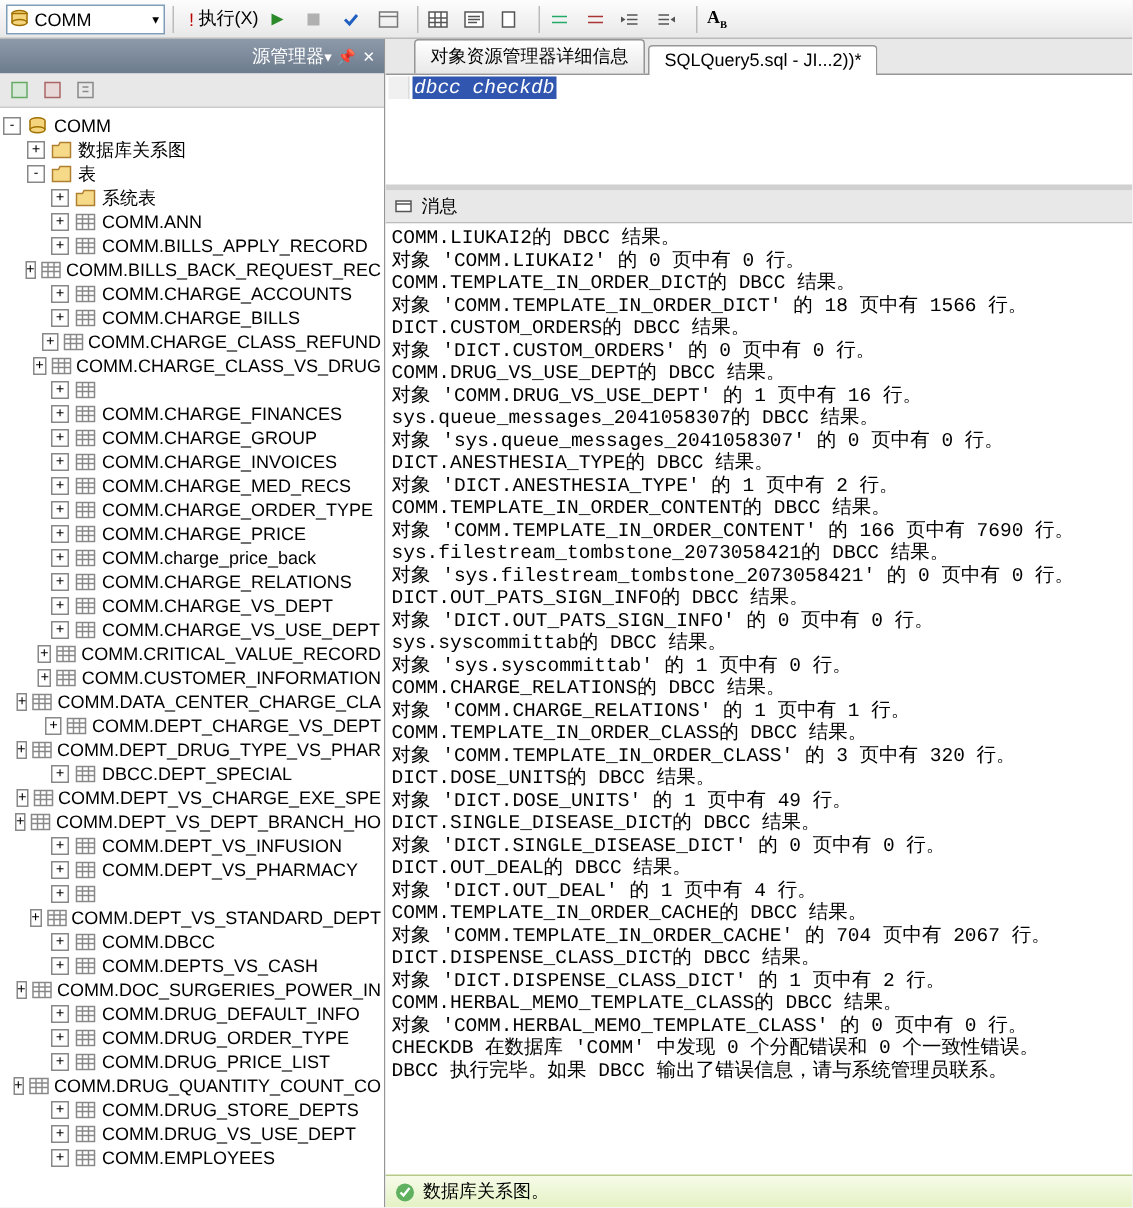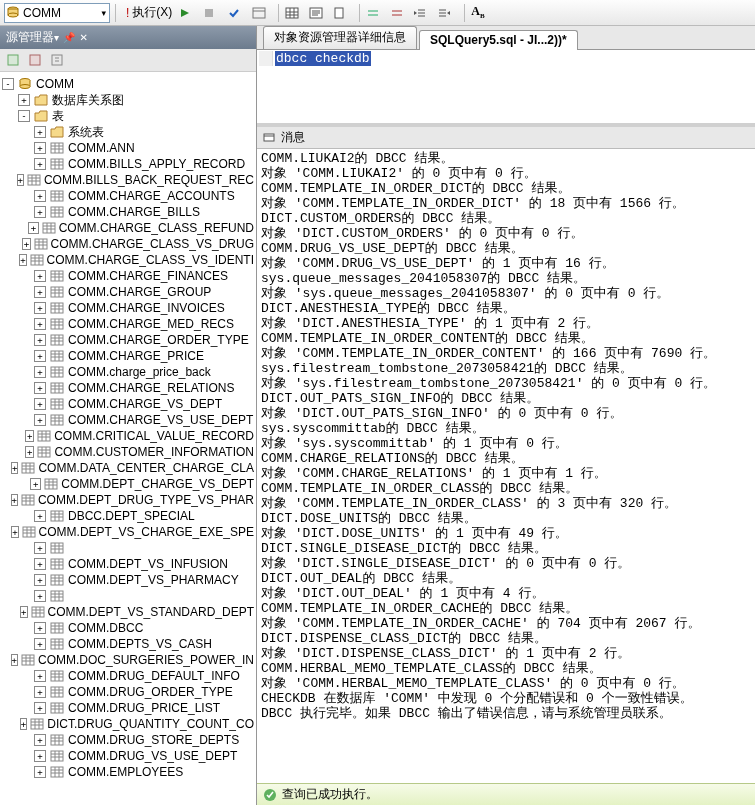--- a/index.html
+++ b/index.html
@@ -6,39 +6,39 @@
   body { font-family: "Microsoft YaHei", SimSun, Tahoma, sans-serif; font-size: 12px; background: #e8e8e8; width: 755px; height: 805px; overflow: hidden; display: flex; flex-direction: column; }
   .toolbar { display: flex; align-items: center; background: linear-gradient(#fdfdfd, #e8e8e8); border-bottom: 1px solid #bbb; height: 26px; padding: 0 4px; gap: 2px; }
   .toolbar .sep { width: 1px; height: 18px; background: #bbb; margin: 0 3px; }
   .toolbar .db-combo { width: 106px; border: 1px solid #7f9db9; background: #fff; display: flex; align-items: center; height: 20px; }
   .toolbar .db-combo .ic { width: 14px; height: 14px; margin: 0 2px; }
   .toolbar .exec { display: flex; align-items: center; gap: 3px; padding: 0 4px; border: 1px solid transparent; height: 20px; }
   .toolbar .ibtn { width: 22px; height: 20px; display: flex; align-items: center; justify-content: flex-start; border: 1px solid transparent; }
   .toolbar svg { display: block; }
   .main { flex: 1; display: flex; overflow: hidden; }
   .left-panel { width: 257px; background: #fff; border-right: 1px solid #969696; display: flex; flex-direction: column; }
-  .left-title { background: linear-gradient(#8d9aaa, #6c7b8d); color: #fff; font-size: 12px; padding: 3px 6px; display: flex; align-items: center; justify-content: flex-start; }
+  .left-title { background: linear-gradient(#8d9aaa, #6c7b8d); color: #fff; font-size: 12px; padding: 3px 6px; display: flex; align-items: center; justify-content: flex-end; }
   .left-title .wctrl { display: flex; gap: 4px; }
   .left-title .wctrl span { cursor: pointer; font-family: Marlett, sans-serif; font-size: 10px; }
   .left-mini { background: #e8e8e8; border-bottom: 1px solid #ccc; padding: 2px 4px; display: flex; gap: 4px; }
   .left-mini .mbtn { width: 18px; height: 18px; display: flex; align-items: center; justify-content: center; }
   .tree { flex: 1; overflow: auto; background: #fff; padding: 4px 2px; font-family: Tahoma, SimSun, sans-serif; font-size: 12px; color: #000; }
   .tree-row { display: flex; align-items: center; height: 16px; white-space: nowrap; }
   .tree-row .tw { width: 12px; height: 12px; border: 1px solid #888; background: #fff; display: flex; align-items: center; justify-content: center; font-size: 9px; line-height: 1; margin-right: 3px; font-family: monospace; cursor: pointer; }
   .tree-row .ic { width: 16px; height: 14px; margin-right: 3px; display: flex; align-items: center; justify-content: center; }
   .indent { display: inline-block; }
   .right-panel { flex: 1; display: flex; flex-direction: column; background: #fff; overflow: hidden; }
-  .tabs { display: flex; align-items: flex-end; background: #e8e8e8; border-bottom: 1px solid #969696; padding-top: 4px; padding-left: 6px; height: 24px; }
+  .tabs { display: flex; align-items: flex-end; background: #e8e8e8; border-bottom: 1px solid #969696; padding-top: 4px; padding-left: 19px; height: 24px; }
   .tab { border: 1px solid #969696; border-bottom: none; background: linear-gradient(#fff,#e8e8e8); padding: 2px 10px 3px; font-size: 12px; margin-right: 2px; border-radius: 3px 3px 0 0; }
-  .tab.active { background: #fff; font-weight: bold; position: relative; top: 1px; }
+  .tab.active { background: #fff; font-weight: normal; position: relative; top: 1px; }
   .editor { background: #fff; border-bottom: 4px solid #d0d0d0; padding: 1px 2px; }
   .editor .gutter { display: flex; }
   .editor .ln { width: 14px; background: #f0f0f0; border-right: 1px solid #ddd; color: #2b91af; font-family: Consolas, monospace; font-size: 12px; text-align: right; padding-right: 2px; }
   .editor .code { font-family: "Courier New", monospace; font-size: 13px; padding-left: 2px; }
-  .editor .sel { background: #3156b0; color: #fff; padding: 0 1px; }
+  .editor .sel { background: #3156b0; color: #fff; padding: 0 1px; font-style: italic; }
   .msg-tab { display: flex; align-items: center; background: #e8e8e8; border-bottom: 1px solid #bbb; padding: 2px 6px; }
   .msg-tab .ic { width: 14px; height: 14px; margin-right: 4px; }
   .output { flex: 1; background: #fff; overflow: auto; font-family: SimSun, "Courier New", monospace; font-size: 13px; line-height: 15px; padding: 2px 4px; white-space: pre; color: #000; }
   .statusbar { height: 22px; background: linear-gradient(#f6fbe8,#e4f2c4); border-top: 1px solid #b6c988; display: flex; align-items: center; padding: 0 6px; font-size: 12px; }
   .statusbar .ok { width: 14px; height: 14px; margin-right: 5px; }
   ::-webkit-scrollbar { width: 16px; height: 16px; }
   ::-webkit-scrollbar-track { background: #e8e8e8; }
   ::-webkit-scrollbar-thumb { background: #c0c0c0; border: 1px solid #888; }
 </style>
 </head>
@@ -318,21 +318,20 @@
           <span class="tw">+</span>
           <span class="ic">
             <svg width="14" height="12">
               <rect x="1" y="1" width="12" height="10" fill="#fff" stroke="#888"></rect>
               <line x1="1" y1="4" x2="13" y2="4" stroke="#888"></line>
               <line x1="1" y1="7" x2="13" y2="7" stroke="#888"></line>
               <line x1="5" y1="1" x2="5" y2="11" stroke="#888"></line>
               <line x1="9" y1="1" x2="9" y2="11" stroke="#888"></line>
             </svg>
           </span>
-          <span>COMM.CHARGE_CLASS_VS_IDENTI</span>
         </div>
         <div class="tree-row">
           <span class="indent" style="width:32px"></span>
           <span class="tw">+</span>
           <span class="ic">
             <svg width="14" height="12">
               <rect x="1" y="1" width="12" height="10" fill="#fff" stroke="#888"></rect>
               <line x1="1" y1="4" x2="13" y2="4" stroke="#888"></line>
               <line x1="1" y1="7" x2="13" y2="7" stroke="#888"></line>
               <line x1="5" y1="1" x2="5" y2="11" stroke="#888"></line>
@@ -570,20 +569,21 @@
           <span class="tw">+</span>
           <span class="ic">
             <svg width="14" height="12">
               <rect x="1" y="1" width="12" height="10" fill="#fff" stroke="#888"></rect>
               <line x1="1" y1="4" x2="13" y2="4" stroke="#888"></line>
               <line x1="1" y1="7" x2="13" y2="7" stroke="#888"></line>
               <line x1="5" y1="1" x2="5" y2="11" stroke="#888"></line>
               <line x1="9" y1="1" x2="9" y2="11" stroke="#888"></line>
             </svg>
           </span>
+          <span>COMM.DEPT_VS_DEPT_BRANCH_HO</span>
         </div>
         <div class="tree-row">
           <span class="indent" style="width:32px"></span>
           <span class="tw">+</span>
           <span class="ic">
             <svg width="14" height="12">
               <rect x="1" y="1" width="12" height="10" fill="#fff" stroke="#888"></rect>
               <line x1="1" y1="4" x2="13" y2="4" stroke="#888"></line>
               <line x1="1" y1="7" x2="13" y2="7" stroke="#888"></line>
               <line x1="5" y1="1" x2="5" y2="11" stroke="#888"></line>
@@ -722,21 +722,21 @@
           <span class="tw">+</span>
           <span class="ic">
             <svg width="14" height="12">
               <rect x="1" y="1" width="12" height="10" fill="#fff" stroke="#888"></rect>
               <line x1="1" y1="4" x2="13" y2="4" stroke="#888"></line>
               <line x1="1" y1="7" x2="13" y2="7" stroke="#888"></line>
               <line x1="5" y1="1" x2="5" y2="11" stroke="#888"></line>
               <line x1="9" y1="1" x2="9" y2="11" stroke="#888"></line>
             </svg>
           </span>
-          <span>DICT.DRUG_QUANTITY_COUNT_CO</span>
+          <span>COMM.DRUG_QUANTITY_COUNT_CO</span>
         </div>
         <div class="tree-row">
           <span class="indent" style="width:32px"></span>
           <span class="tw">+</span>
           <span class="ic">
             <svg width="14" height="12">
               <rect x="1" y="1" width="12" height="10" fill="#fff" stroke="#888"></rect>
               <line x1="1" y1="4" x2="13" y2="4" stroke="#888"></line>
               <line x1="1" y1="7" x2="13" y2="7" stroke="#888"></line>
               <line x1="5" y1="1" x2="5" y2="11" stroke="#888"></line>
@@ -831,16 +831,16 @@
 对象 'DICT.DISPENSE_CLASS_DICT' 的 1 页中有 2 行。
 COMM.HERBAL_MEMO_TEMPLATE_CLASS的 DBCC 结果。
 对象 'COMM.HERBAL_MEMO_TEMPLATE_CLASS' 的 0 页中有 0 行。
 CHECKDB 在数据库 'COMM' 中发现 0 个分配错误和 0 个一致性错误。
 DBCC 执行完毕。如果 DBCC 输出了错误信息，请与系统管理员联系。</div>
     <div class="statusbar">
       <span class="ok"><svg width="14" height="14">
             <circle cx="7" cy="7" r="6" fill="#5fb05f"></circle>
             <path d="M4 7 L6 9 L10 4" stroke="#fff" stroke-width="1.6" fill="none"></path>
           </svg></span>
-      <span>查询已成功执行。</span>
+      <span>数据库关系图。</span>
     </div>
   </div>
 </div>
 
 </body></html>

